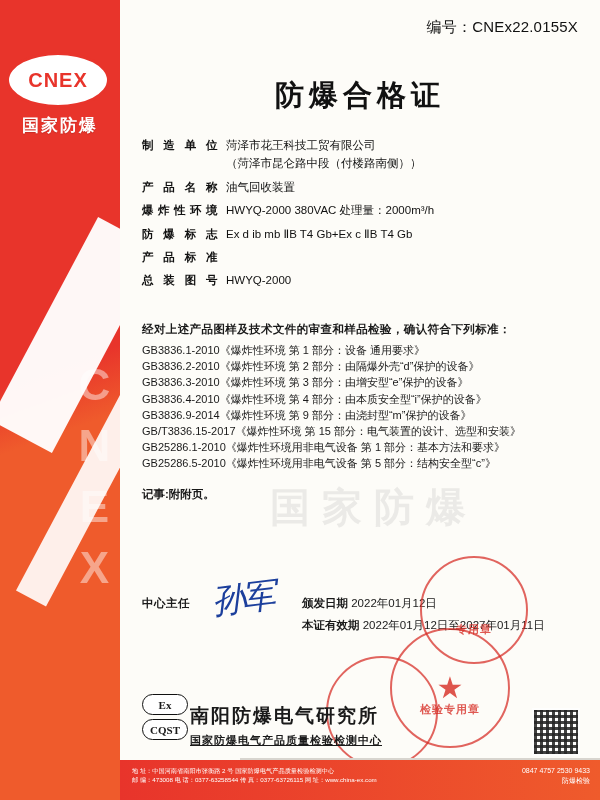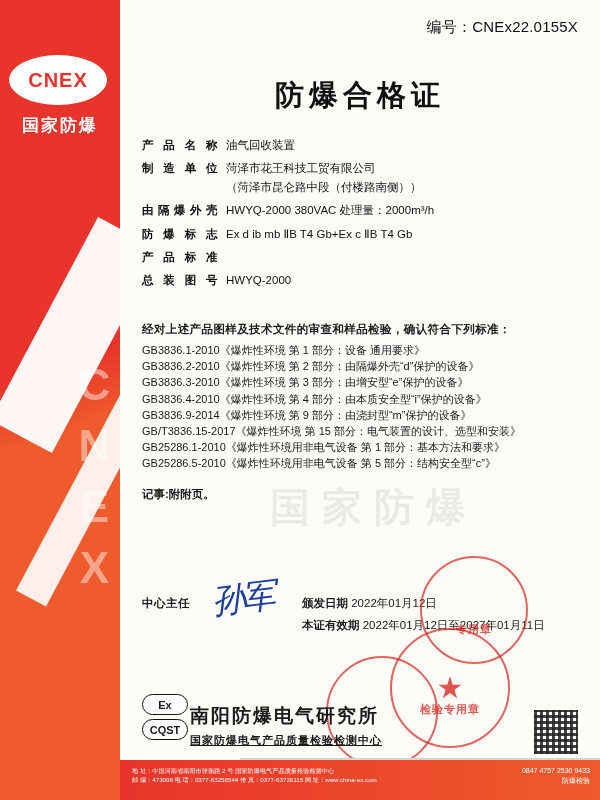--- a/index.html
+++ b/index.html
@@ -272,20 +272,21 @@
     border: 1.8px solid #111;
     border-radius: 11px;
     display: flex;
     align-items: center;
     justify-content: center;
     font-size: 11px;
     font-weight: bold;
     margin-bottom: 4px;
     background: #fff;
     box-sizing: border-box;
+    font-family: Liberation Serif, serif;
   }
   .issuer {
     position: absolute;
     left: 70px;
     bottom: 52px;
     width: 390px;
   }
   .issuer .l1 {
     font-size: 19px;
     font-weight: bold;
@@ -353,32 +354,32 @@
   </div>
 
   <div class="body">
 
     <div class="cert-no">编号：CNEx22.0155X</div>
 
     <div class="title">防爆合格证</div>
 
     <div class="fields">
       <div class="frow">
-        <div class="flabel">产品名称</div>
-        <div class="fvalue">油气回收装置</div>
-      </div>
-      <div class="frow">
         <div class="flabel">制造单位</div>
         <div class="fvalue">
           <span>菏泽市花王科技工贸有限公司</span>
           <span class="sub">（菏泽市昆仑路中段（付楼路南侧））</span>
         </div>
       </div>
       <div class="frow">
-        <div class="flabel">由隔爆外壳</div>
+        <div class="flabel">产品名称</div>
+        <div class="fvalue">油气回收装置</div>
+      </div>
+      <div class="frow">
+        <div class="flabel">爆炸性环境</div>
         <div class="fvalue">HWYQ-2000    380VAC   处理量：2000m³/h</div>
       </div>
       <div class="frow">
         <div class="flabel">防爆标志</div>
         <div class="fvalue">Ex d ib mb ⅡB T4 Gb+Ex c ⅡB T4 Gb</div>
       </div>
       <div class="frow">
         <div class="flabel">产品标准</div>
       </div>
       <div class="frow">

